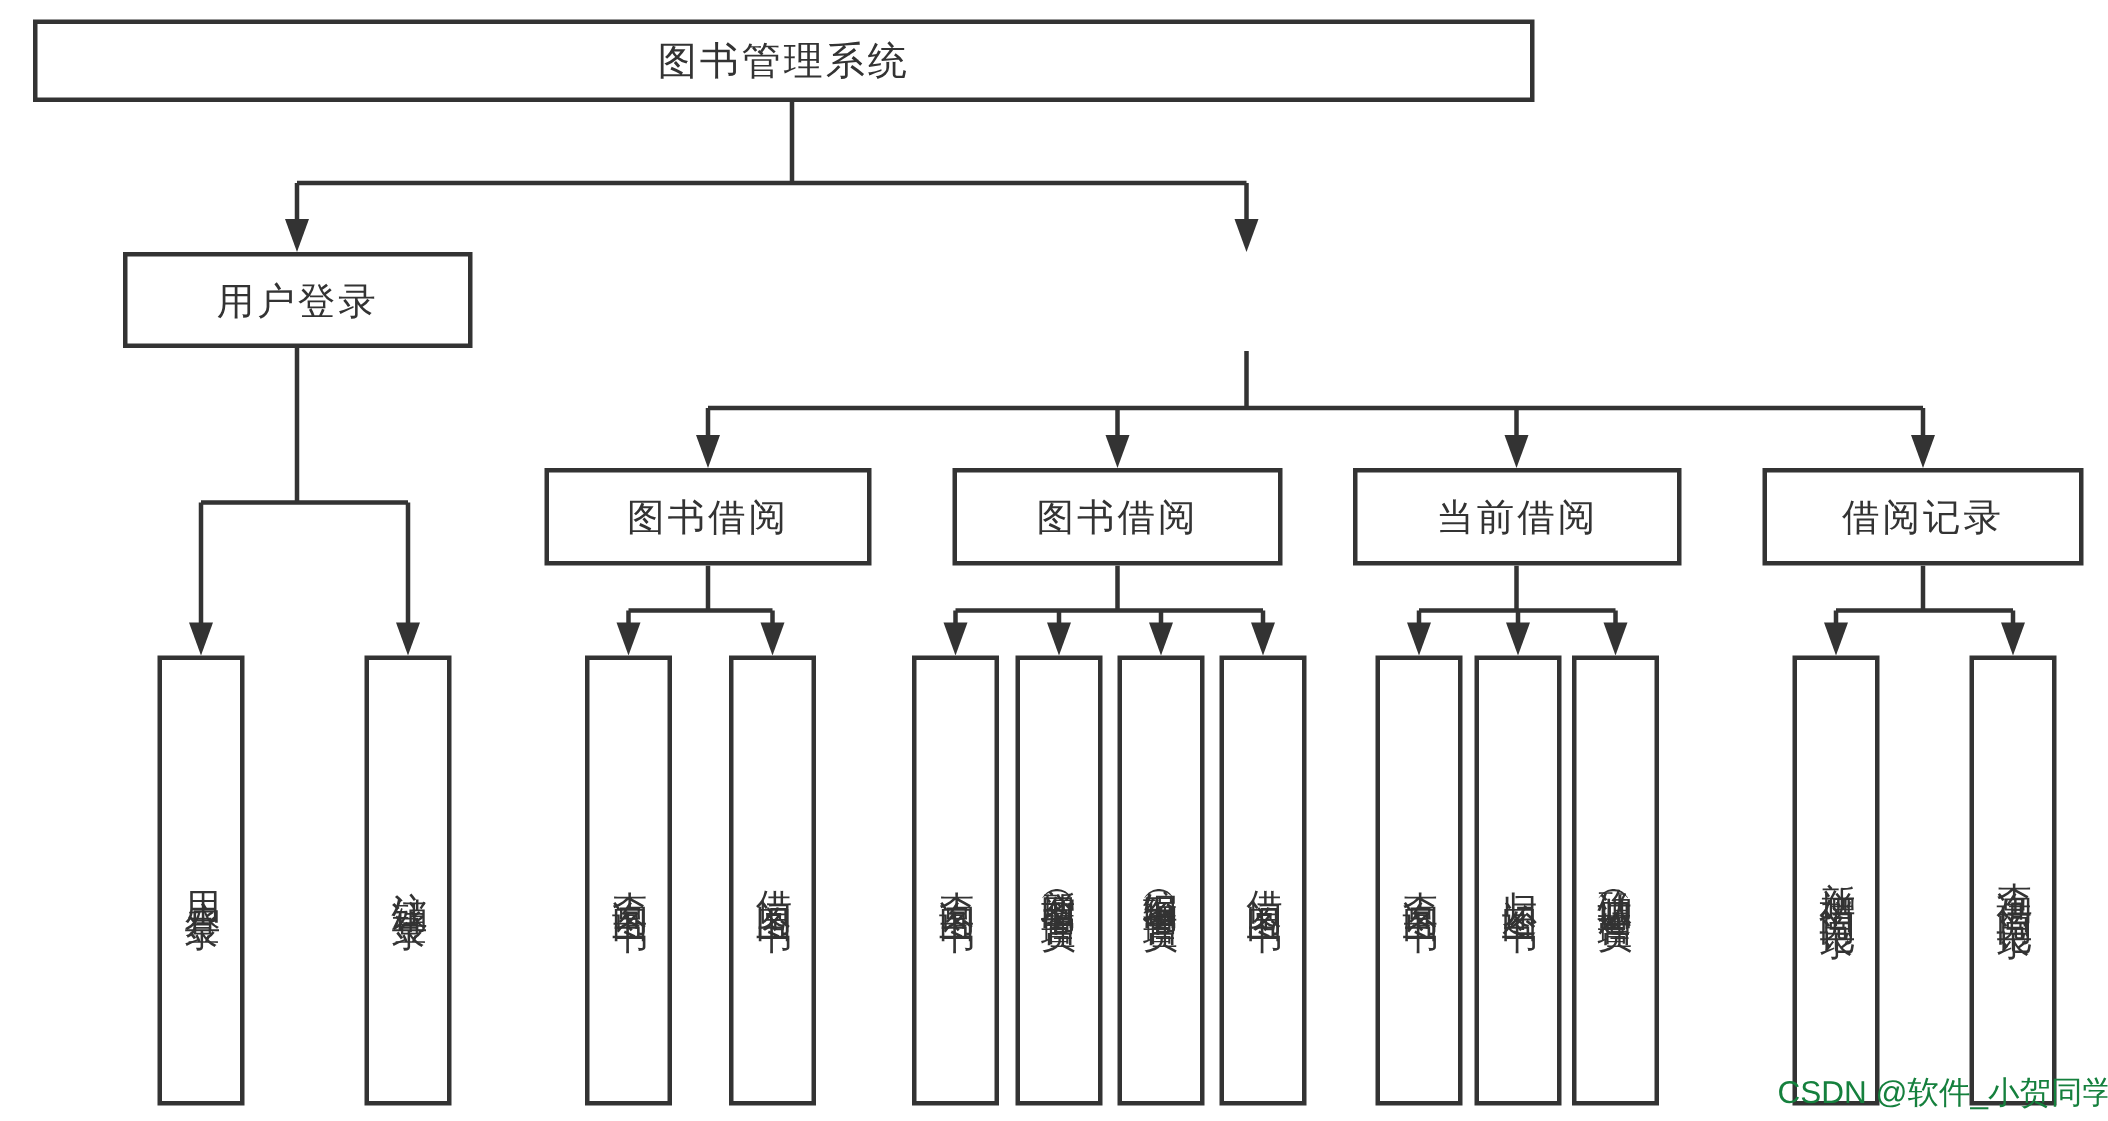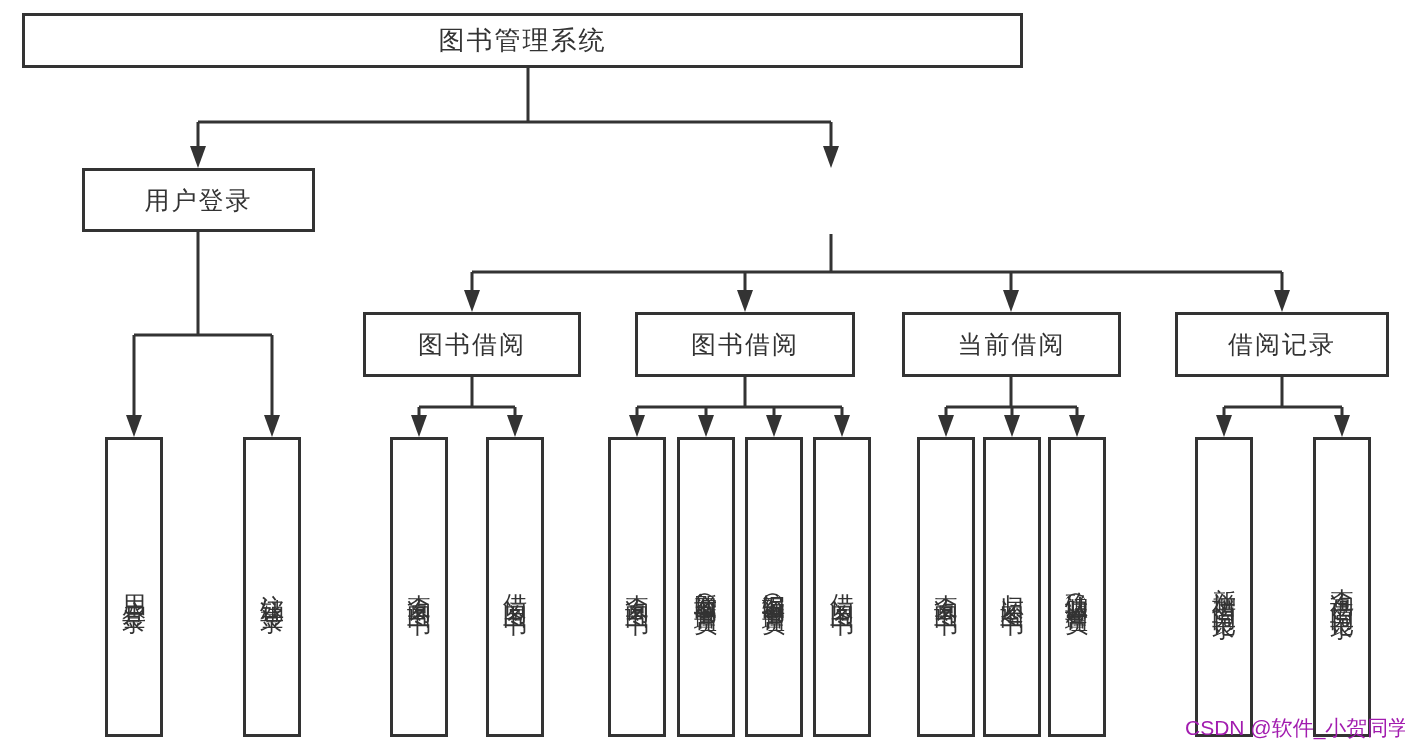--- a/index.html
+++ b/index.html
@@ -19,21 +19,21 @@
   .n-current{left:902px;top:312px;width:219px;height:65px;}
   .n-record{left:1175px;top:312px;width:214px;height:65px;}
   .v{top:437px;width:58px;height:300px;writing-mode:vertical-rl;
      font-size:24px;letter-spacing:6px;line-height:52px;}
   .v-tight{letter-spacing:3px;font-size:23px;}
   .v1{left:105px;} .v2{left:243px;} .v3{left:390px;} .v4{left:486px;}
   .v5{left:608px;} .v6{left:677px;} .v7{left:745px;} .v8{left:813px;}
   .v9{left:917px;} .v10{left:983px;} .v11{left:1048px;}
   .v12{left:1195px;} .v13{left:1313px;}
   .watermark{position:absolute;left:1185px;top:714px;width:215px;height:28px;
-     color:#a21caf;font-size:21px;white-space:nowrap;z-index:5;
+     color:#15803d;font-size:21px;white-space:nowrap;z-index:5;
      display:flex;align-items:center;}
   .connectors path{stroke:#333333;stroke-width:3;fill:none;}
   .connectors polygon{fill:#333333;stroke:none;}
 </style>
 </head>
 <body>
 
 <div class="stage">
 
   <svg class="connectors" viewBox="0 0 1405 747" xmlns="http://www.w3.org/2000/svg">

